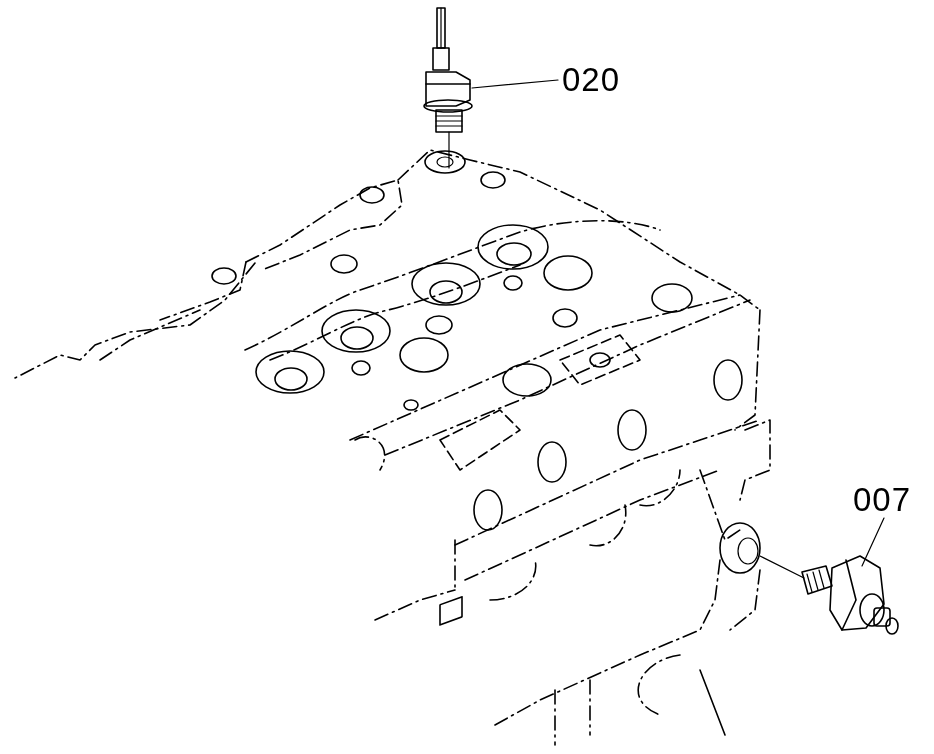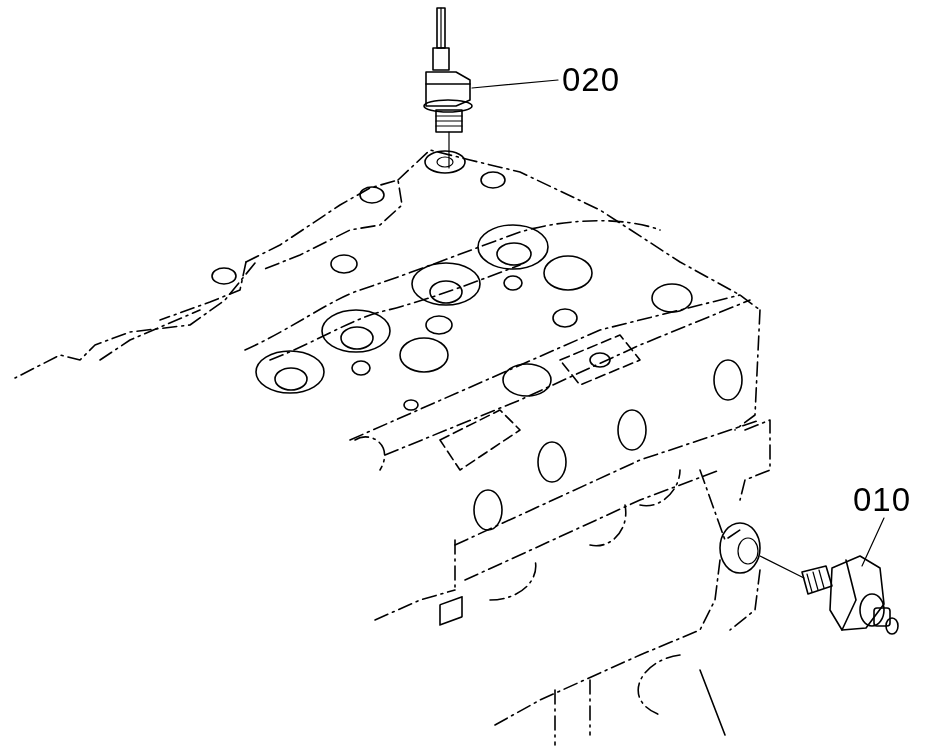--- a/index.html
+++ b/index.html
@@ -106,13 +106,13 @@
     <path class="ln dash" d="M760 570 L755 610 L730 630"></path>
     <path class="ln dash" d="M680 655 C640 660 620 700 660 715"></path>
     <path class="ln" d="M700 670 L725 735"></path>
     <path class="ln dash" d="M555 690 L555 745"></path>
     <path class="ln dash" d="M590 680 L590 735"></path>
     <path class="ln dash" d="M355 440 C370 430 395 445 380 470"></path>
   </g>
 </svg>
 
 <div class="callout" style="left:562px; top:63px;">020</div>
-<div class="callout" style="left:853px; top:483px;">010</div>
+<div class="callout" style="left:853px; top:483px;">007</div>
 
 </body></html>

